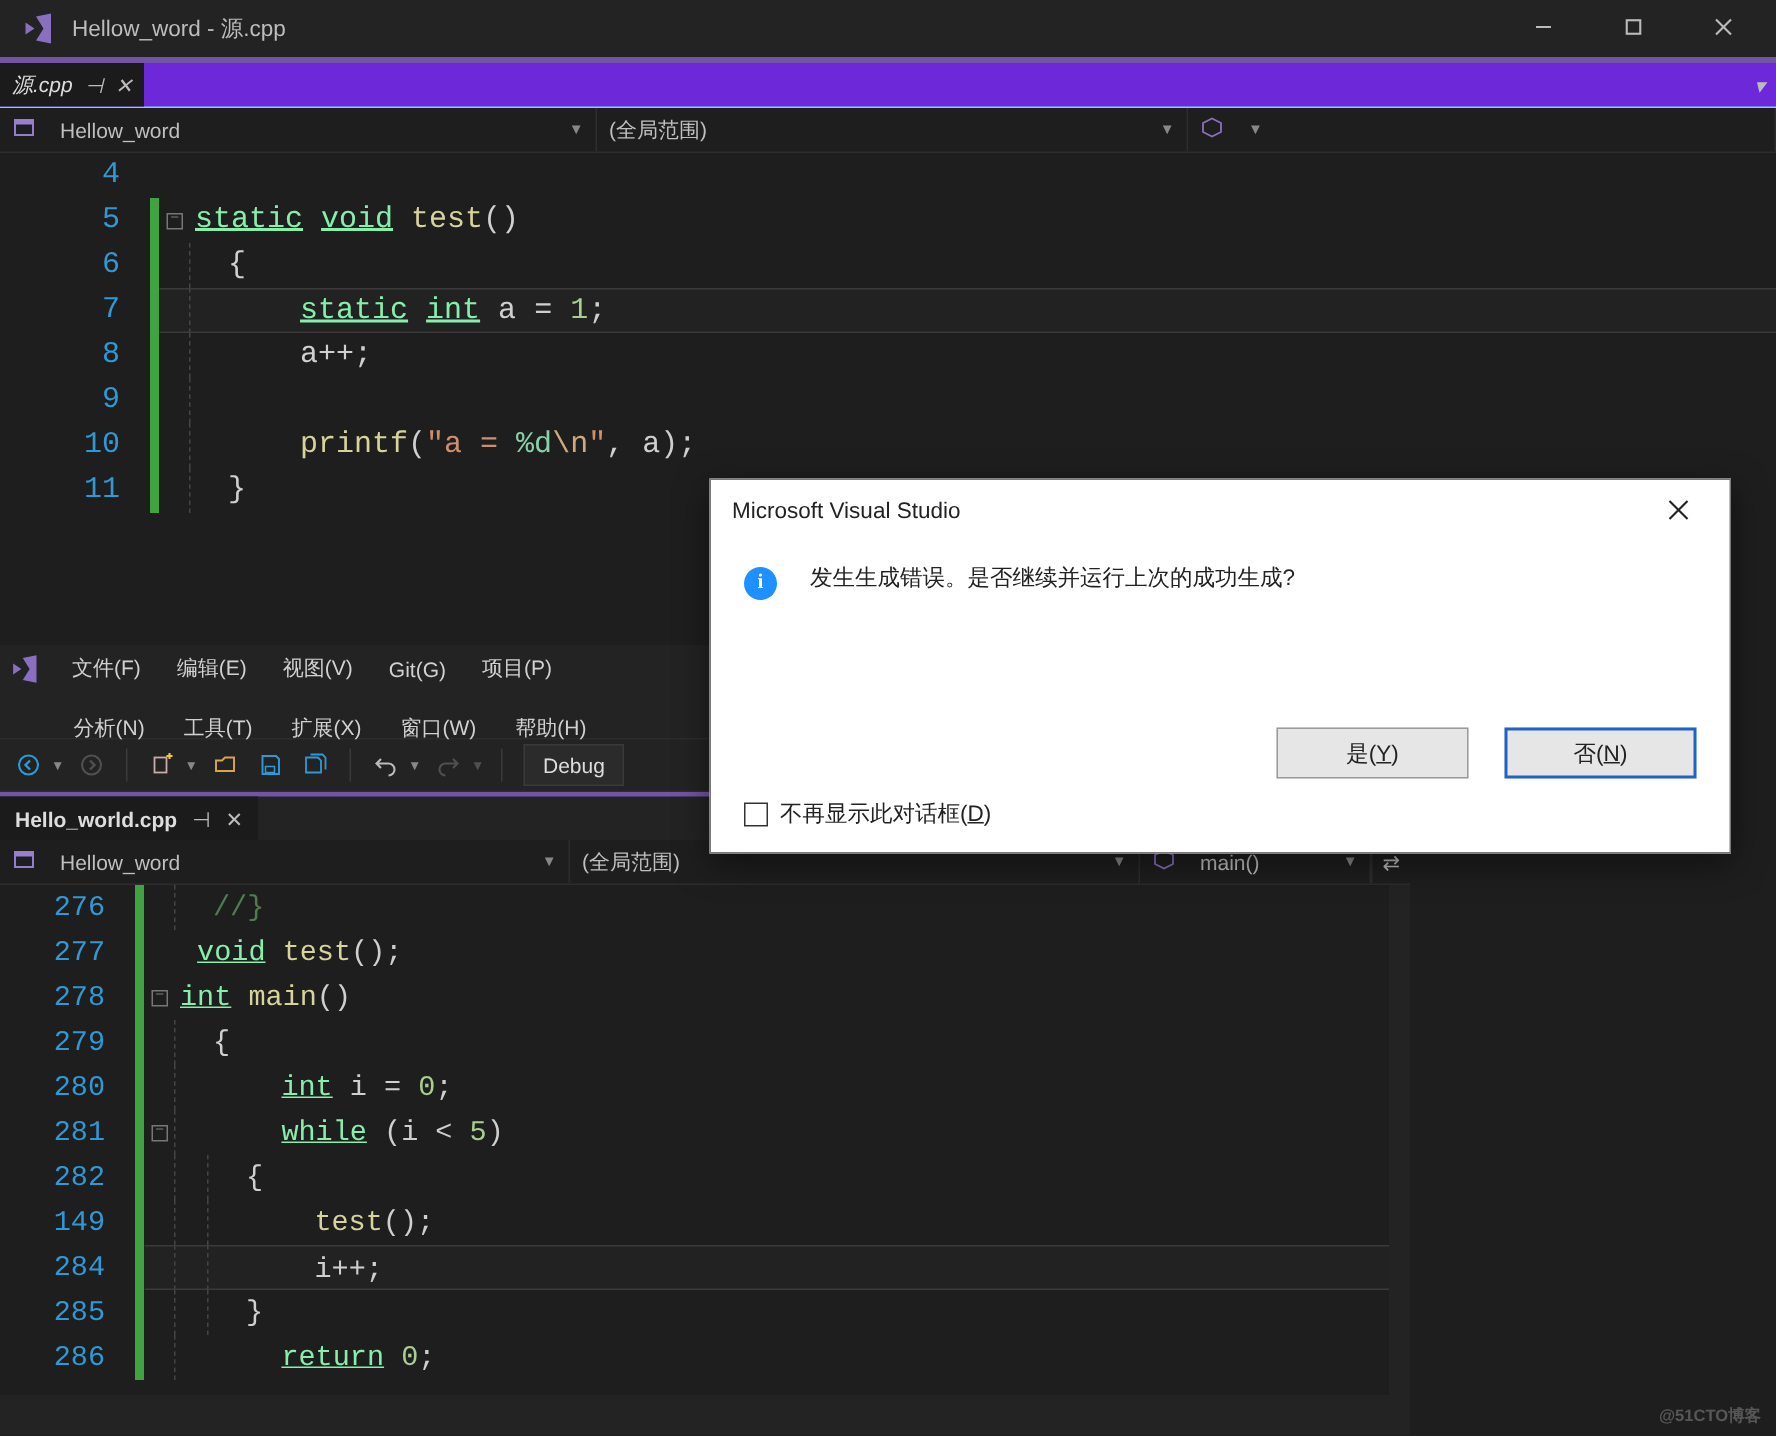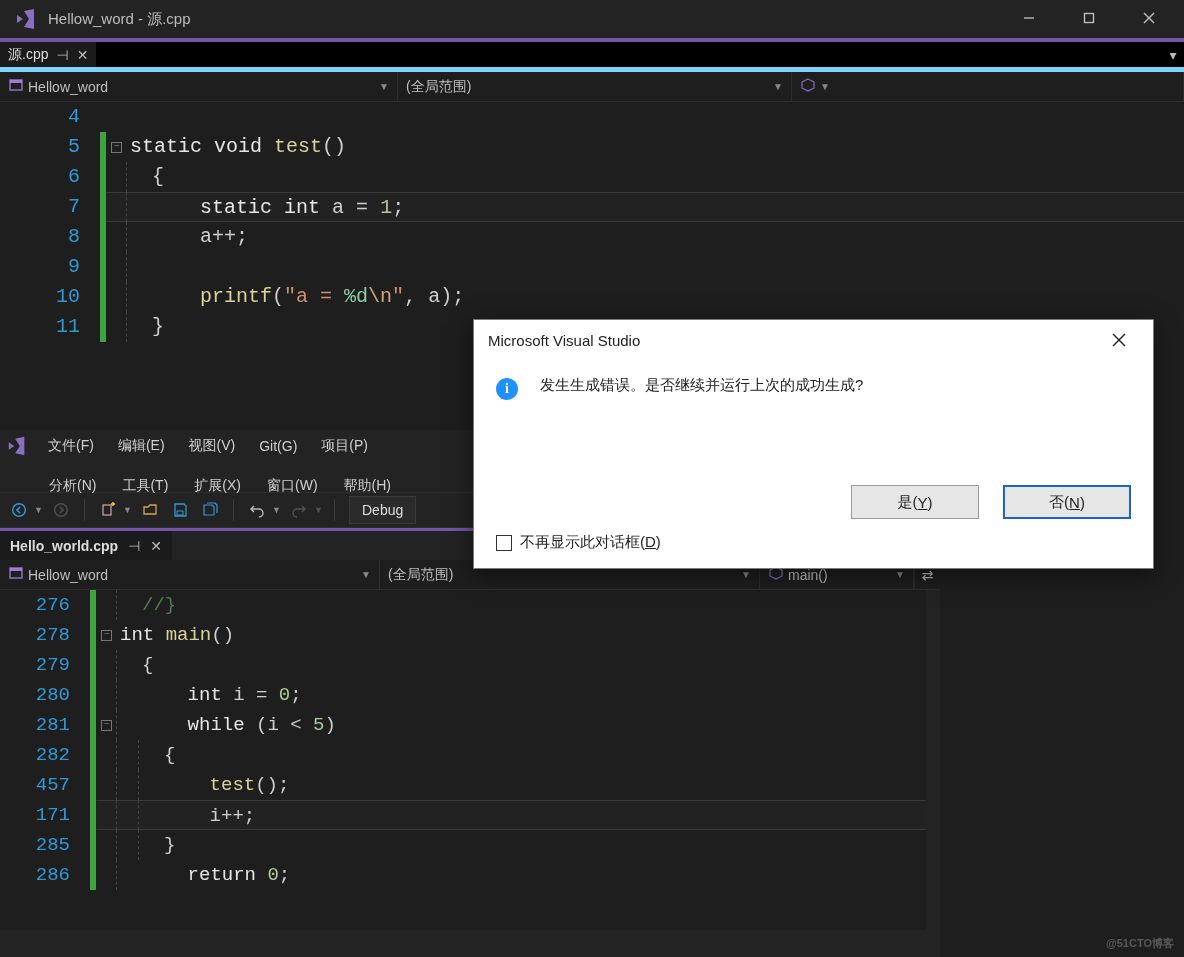--- a/index.html
+++ b/index.html
@@ -36,24 +36,25 @@
   .window-controls .wc-close svg,
   .window-controls .wc-min svg,
   .window-controls .wc-max svg { width: 12px; height: 12px; stroke: #bbb; }
 
   
   .purple-sep { height: 4px; background: #7354a6; }
 
   
   .doc-tabs {
     height: 30px;
-    background: #000000;
+    background: #6d28d9;
     display: flex;
     align-items: stretch;
-    border-bottom: 5px solid #7dd3fc;
+    border-bottom: 1px solid #7dd3fc;
+    font-style: italic;
   }
   .doc-tab {
     background: #1b1b1b;
     border-top: 1px solid #1b1b1b;
     display: flex;
     align-items: center;
     padding: 0 8px;
     gap: 8px;
     color: #ddd;
     font-size: 14px;
@@ -69,21 +70,21 @@
     display: flex;
     border-bottom: 1px solid #2d2d2d;
   }
   .nav-combo {
     display: flex;
     align-items: center;
     border-right: 1px solid #2d2d2d;
     padding: 0 8px;
     color: #bfbfbf;
     font-size: 14px;
-    gap: 4px;
+    gap: 16px;
   }
   .nav-combo.project { width: 398px; }
   .nav-combo.scope   { width: 394px; }
   .nav-combo.member  { flex: 1; }
   .combo-icon svg { width: 16px; height: 16px; }
   .combo-label { flex: 1; }
   .combo-caret { color: #888; font-size: 10px; }
 
   
   .editor {
@@ -135,21 +136,21 @@
     color: #dcdcdc;
     padding-left: 4px;
   }
 
   
   .current-line-top .code-text,
   .current-line-top .guide-col,
   .current-line-top .outline-col { border-top:1px solid #3a3a3a; border-bottom:1px solid #3a3a3a; background: rgba(255,255,255,0.02); }
 
   
-  .kw   { color: #e5e5e5; }
+  .kw   { color: #86efac; text-decoration: underline; }
   .fn   { color: #d8d39a; }     
   .id   { color: #cfcfcf; }
   .num  { color: #a8ce93; }
   .str  { color: #ce8f6f; }
   .esc  { color: #d0a97c; }
   .pun  { color: #cfcfcf; }
   .paren{ color: #cfcfcf; }
   .fmt  { color: #8acfa8; }     
   .c-br { color: #cfcfcf; }
   .comm { color: #4f7d4f; }
@@ -585,20 +586,26 @@
 
   <div class="editor editor2" style="height:340px;">
     <div class="editor-row">
       <div class="gutter">276</div>
         <div class="change-bar green"></div>
         <div class="outline-col"></div>
       <div class="guide-col"></div>
       <div class="code-text"><span class="comm">//}</span></div>
     </div>
     <div class="editor-row">
+      <div class="gutter">277</div>
+        <div class="change-bar green"></div>
+        <div class="outline-col"></div>
+      <div class="code-text"> <span class="kw">void</span> <span class="fn">test</span><span class="paren">();</span></div>
+    </div>
+    <div class="editor-row">
       <div class="gutter">278</div>
         <div class="change-bar green"></div>
       <div class="outline-col">
           <span class="outline-box">−</span>
         </div>
       <div class="code-text"><span class="kw">int</span> <span class="fn">main</span><span class="paren">()</span></div>
     </div>
     <div class="editor-row">
       <div class="gutter">279</div>
         <div class="change-bar green"></div>
@@ -624,29 +631,29 @@
     </div>
     <div class="editor-row">
       <div class="gutter">282</div>
         <div class="change-bar green"></div>
         <div class="outline-col"></div>
       <div class="guide-col"></div>
         <div class="guide-col"></div>
       <div class="code-text c-br">{</div>
     </div>
     <div class="editor-row">
-      <div class="gutter">457</div>
+      <div class="gutter">149</div>
         <div class="change-bar green"></div>
         <div class="outline-col"></div>
       <div class="guide-col"></div>
         <div class="guide-col"></div>
       <div class="code-text">    <span class="fn">test</span><span class="paren">();</span></div>
     </div>
     <div class="editor-row current-line-top">
-      <div class="gutter">171</div>
+      <div class="gutter">284</div>
         <div class="change-bar green"></div>
         <div class="outline-col"></div>
       <div class="guide-col"></div>
         <div class="guide-col"></div>
       <div class="code-text">    <span class="id">i</span><span class="pun">++</span><span class="pun">;</span></div>
     </div>
     <div class="editor-row">
       <div class="gutter">285</div>
         <div class="change-bar green"></div>
         <div class="outline-col"></div>

